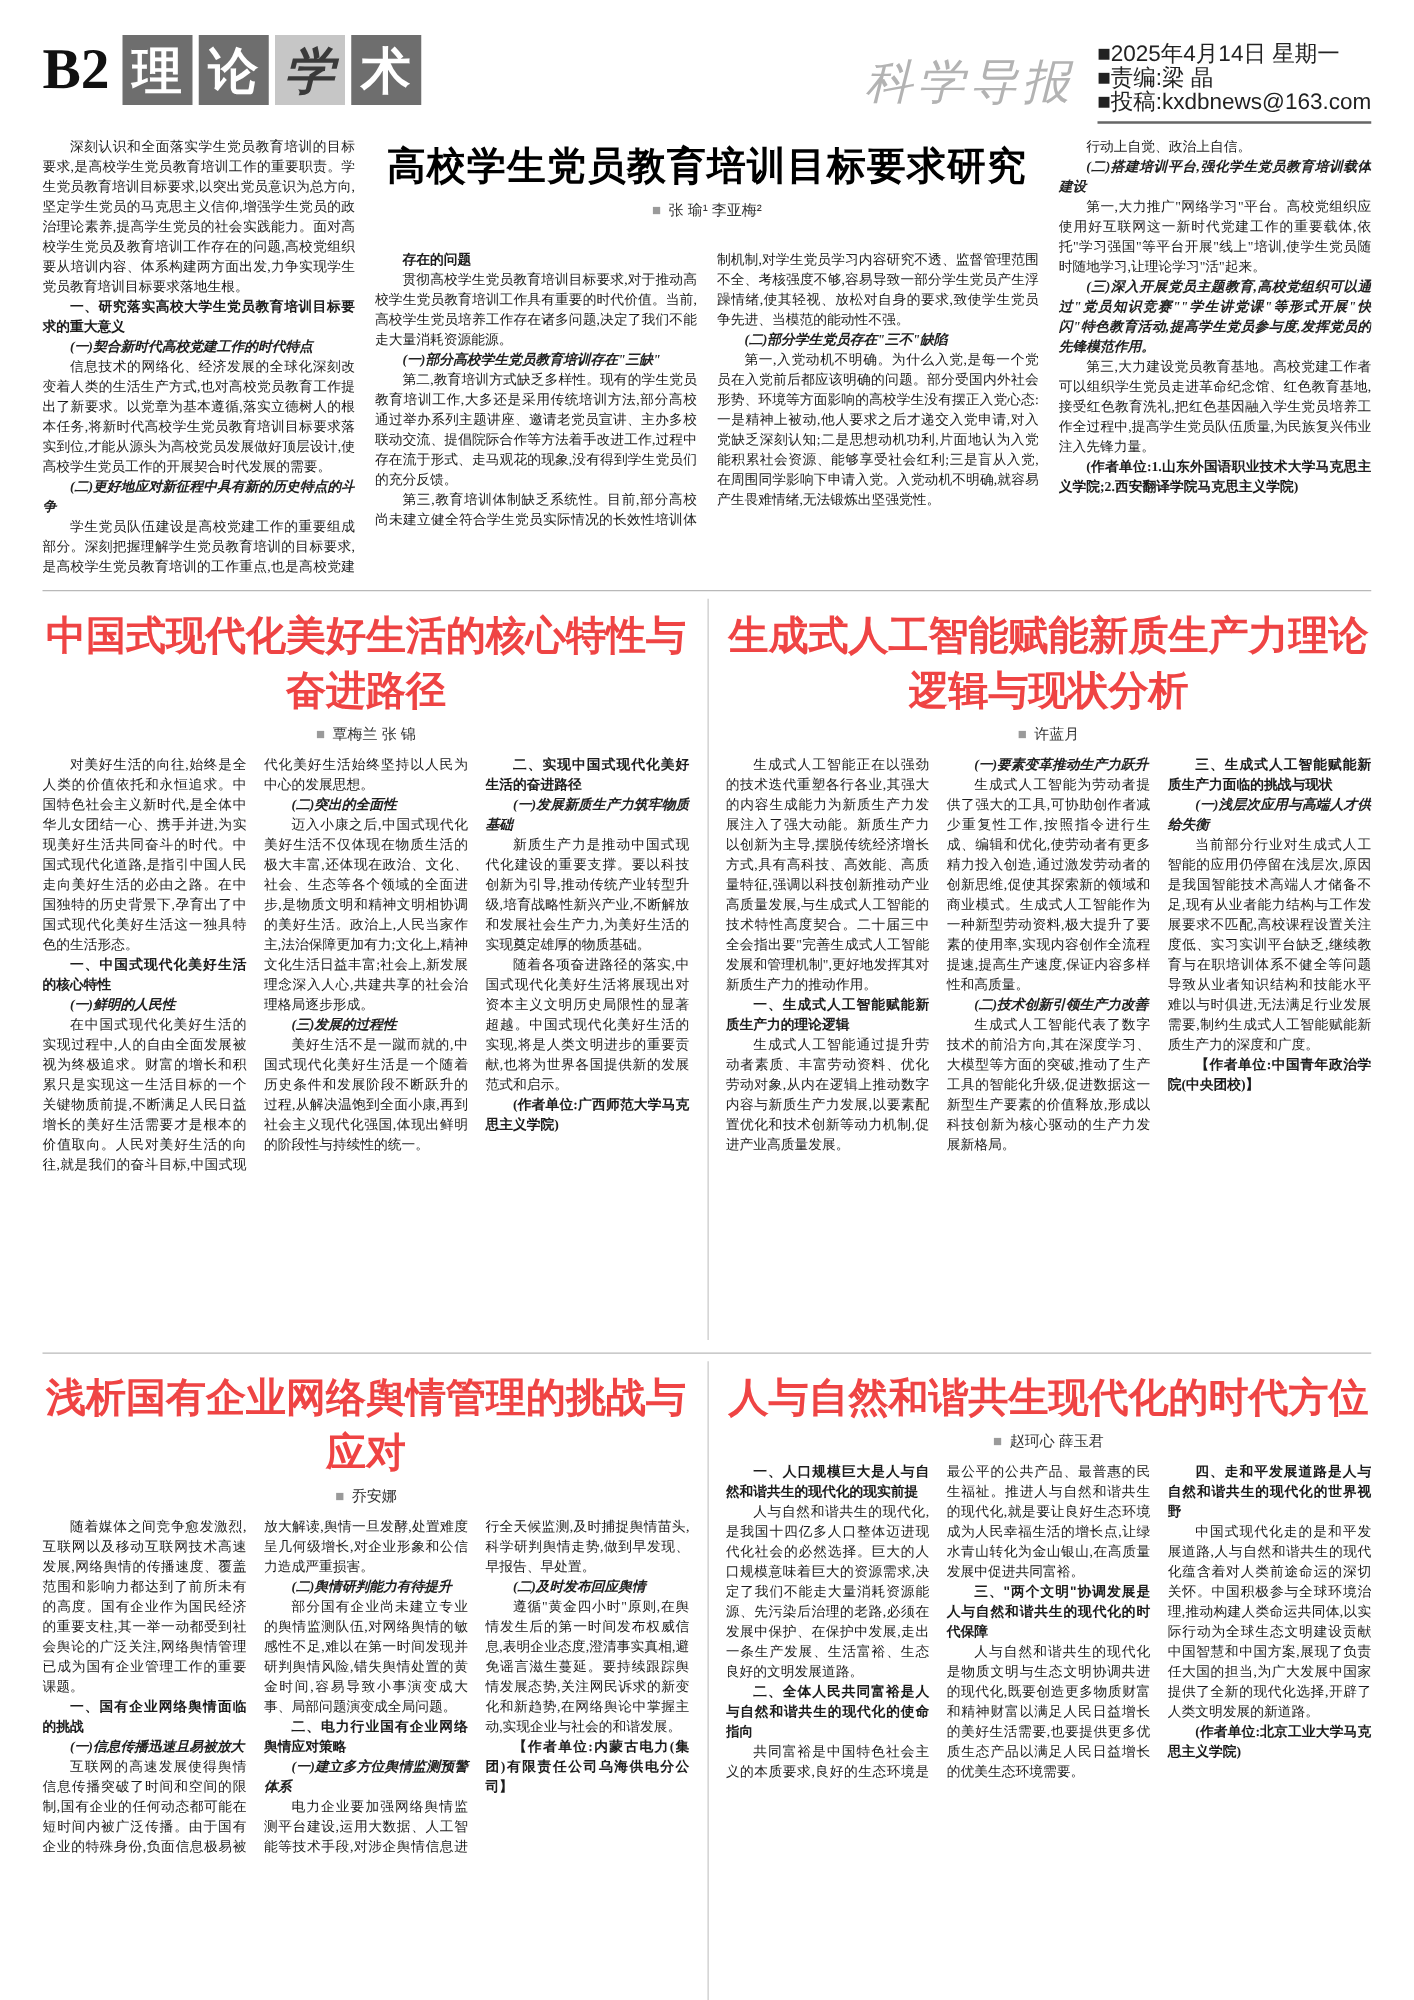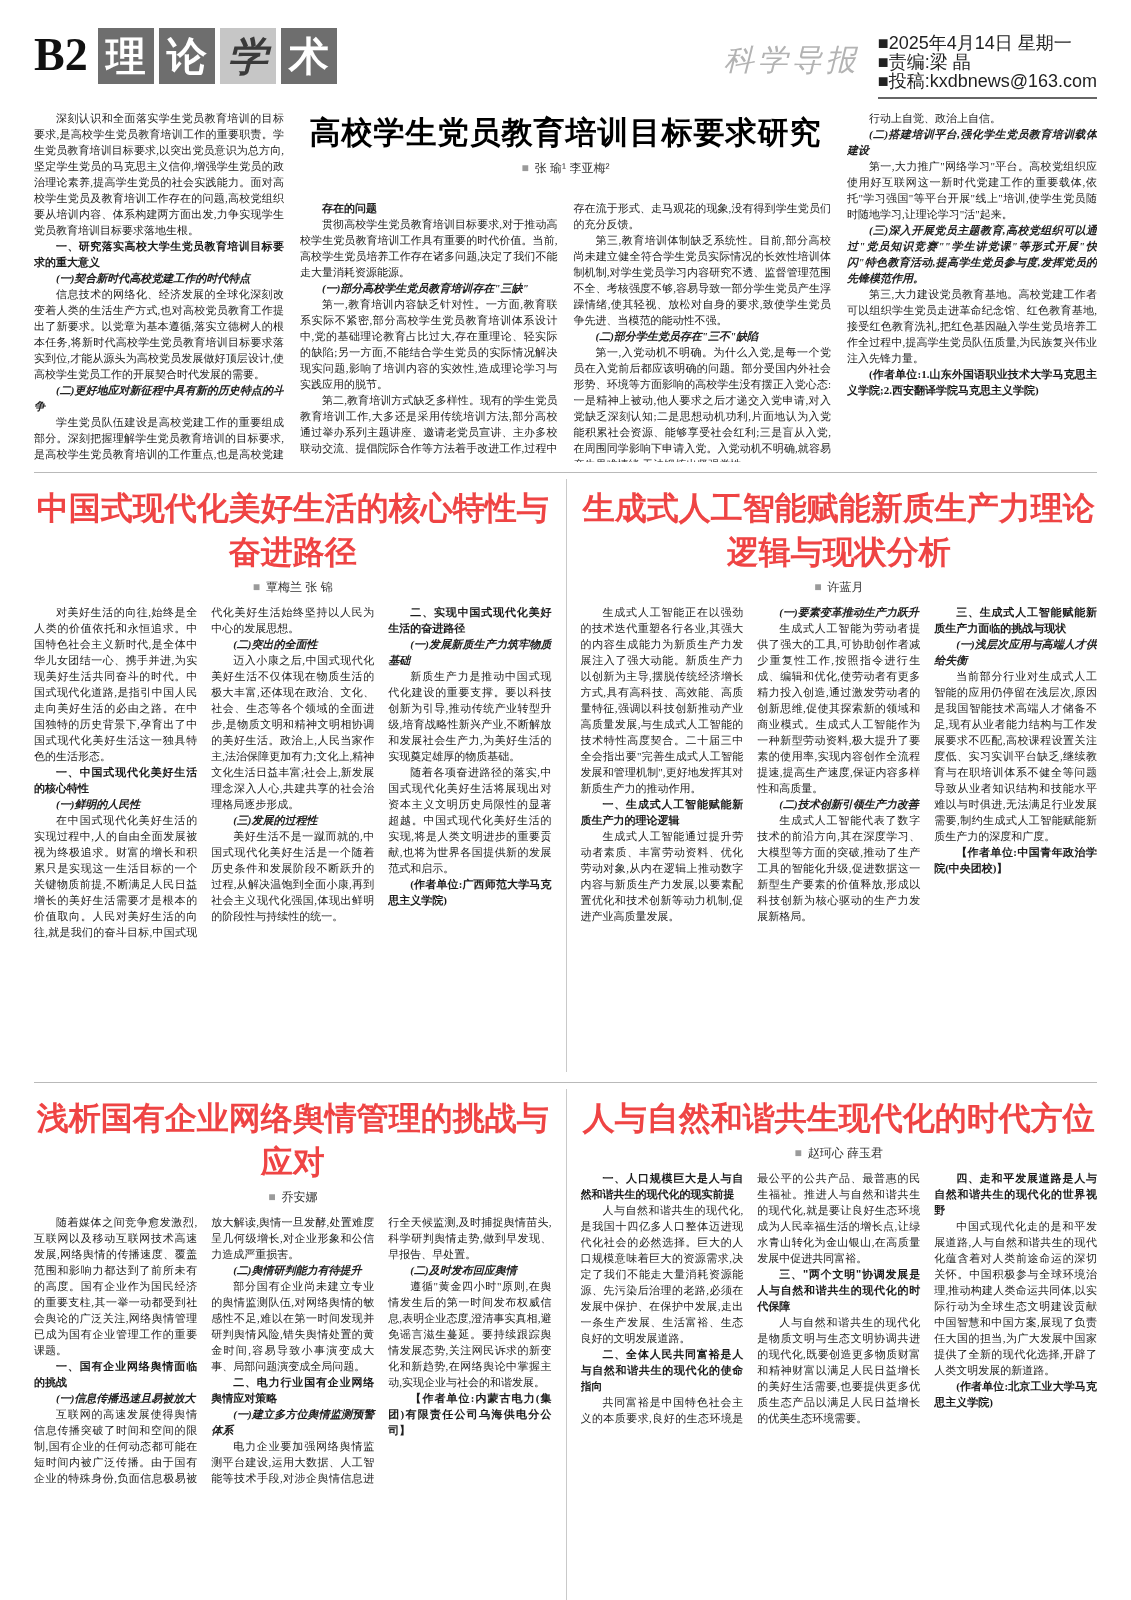--- a/index.html
+++ b/index.html
@@ -10,21 +10,21 @@
   
   .hdr{display:flex;justify-content:space-between;align-items:flex-start;height:74px;}
   .hdr-left{display:flex;align-items:flex-start;gap:10px;}
   .page-no{font-family:"Liberation Serif",serif;font-weight:bold;font-size:46px;line-height:58px;color:#111;}
   .logo-blocks{display:flex;gap:5px;margin-top:2px;}
   .blk{width:56px;height:56px;display:flex;align-items:center;justify-content:center;
        font-family:"Liberation Sans","DejaVu Sans",sans-serif;font-weight:bold;font-size:40px;}
   .blk.dark{background:#6e6e6e;color:#fff;}
   .blk.light{background:#c6c6c6;color:#3a3a3a;font-style:italic;}
   .hdr-right{display:flex;align-items:flex-start;gap:18px;}
-  .masthead{font-style:italic;color:#b3b3b3;font-size:30px;letter-spacing:4px;margin-top:14px;
+  .masthead{font-style:italic;color:#b3b3b3;font-size:38px;letter-spacing:4px;margin-top:14px;
             font-family:Liberation Serif, serif;}
   .hdr-info{border-bottom:2px solid #666;padding-bottom:6px;margin-top:8px;}
   .hdr-info div{font-size:18px;line-height:19px;color:#222;
             font-family:"Liberation Sans","DejaVu Sans",sans-serif;}
 
   
   .body-txt p, .body-txt h3, .body-txt h4{margin:0;font-size:11px;line-height:16px;text-align:justify;}
   .body-txt p{text-indent:2em;}
   .body-txt h3{font-family:"Liberation Sans","DejaVu Sans",sans-serif;font-weight:bold;text-indent:2em;}
   .body-txt h4{font-weight:bold;font-style:italic;text-indent:2em;color:#222;}
@@ -86,21 +86,20 @@
         <h4>(二)更好地应对新征程中具有新的历史特点的斗争</h4>
         <p>学生党员队伍建设是高校党建工作的重要组成部分。深刻把握理解学生党员教育培训的目标要求,是高校学生党员教育培训的工作重点,也是高校党建工作的难点。只有将学生党员教育培训的目标要求做出符合时代精神的阐释,并且细化到学生党员培训工作中,才能为社会主义培育出一支信仰坚定、素养优质、能力全面的学生党员队伍。</p>
       </div>
     <div class="a1-center">
       <div class="a1-title">高校学生党员教育培训目标要求研究</div>
       <div class="byline"><span class="sq">■</span><span>张 瑜¹  李亚梅²</span></div>
       <div class="a1-cols body-txt">
           <h3>存在的问题</h3>
           <p>贯彻高校学生党员教育培训目标要求,对于推动高校学生党员教育培训工作具有重要的时代价值。当前,高校学生党员培养工作存在诸多问题,决定了我们不能走大量消耗资源能源。</p>
           <h4>(一)部分高校学生党员教育培训存在"三缺"</h4>
-          <p>第一,教育培训内容缺乏针对性。一方面,教育联系实际不紧密,部分高校学生党员教育培训体系设计中,党的基础理论教育占比过大,存在重理论、轻实际的缺陷;另一方面,不能结合学生党员的实际情况解决现实问题,影响了培训内容的实效性,造成理论学习与实践应用的脱节。</p>
           <p>第二,教育培训方式缺乏多样性。现有的学生党员教育培训工作,大多还是采用传统培训方法,部分高校通过举办系列主题讲座、邀请老党员宣讲、主办多校联动交流、提倡院际合作等方法着手改进工作,过程中存在流于形式、走马观花的现象,没有得到学生党员们的充分反馈。</p>
           <p>第三,教育培训体制缺乏系统性。目前,部分高校尚未建立健全符合学生党员实际情况的长效性培训体制机制,对学生党员学习内容研究不透、监督管理范围不全、考核强度不够,容易导致一部分学生党员产生浮躁情绪,使其轻视、放松对自身的要求,致使学生党员争先进、当模范的能动性不强。</p>
           <h4>(二)部分学生党员存在"三不"缺陷</h4>
           <p>第一,入党动机不明确。为什么入党,是每一个党员在入党前后都应该明确的问题。部分受国内外社会形势、环境等方面影响的高校学生没有摆正入党心态:一是精神上被动,他人要求之后才递交入党申请,对入党缺乏深刻认知;二是思想动机功利,片面地认为入党能积累社会资源、能够享受社会红利;三是盲从入党,在周围同学影响下申请入党。入党动机不明确,就容易产生畏难情绪,无法锻炼出坚强党性。</p>
         </div>
     </div>
     <div class="a1-side body-txt">
         <p>行动上自觉、政治上自信。</p>
         <h4>(二)搭建培训平台,强化学生党员教育培训载体建设</h4>
         <p>第一,大力推广"网络学习"平台。高校党组织应使用好互联网这一新时代党建工作的重要载体,依托"学习强国"等平台开展"线上"培训,使学生党员随时随地学习,让理论学习"活"起来。</p>

